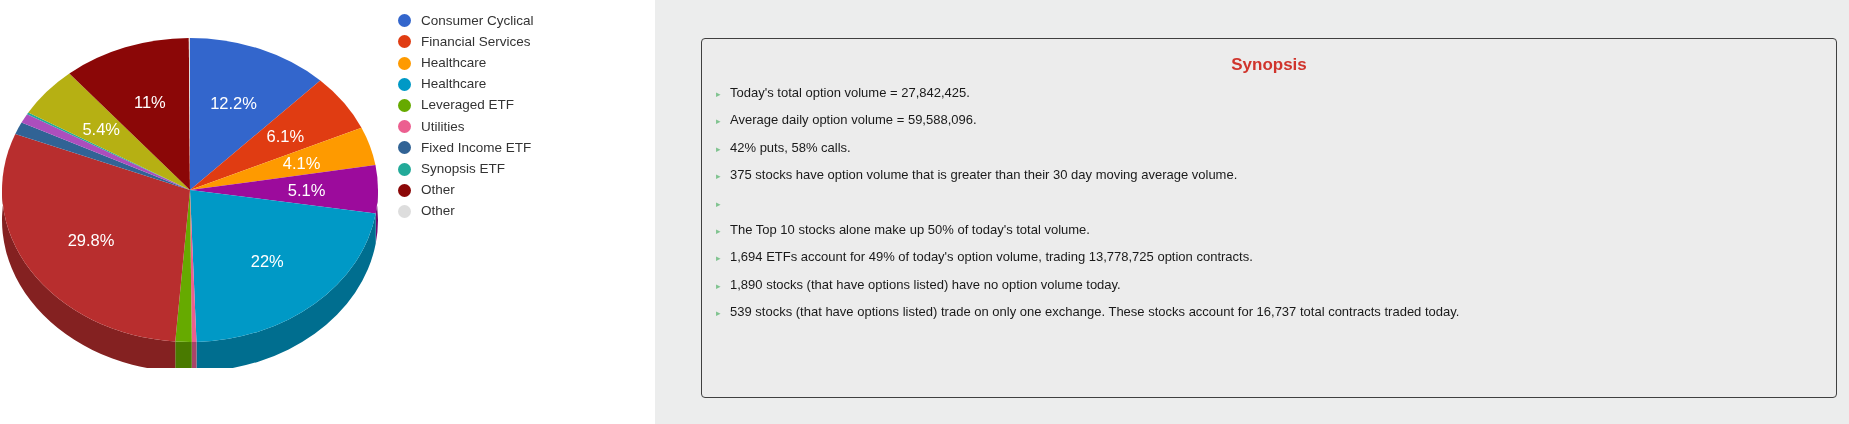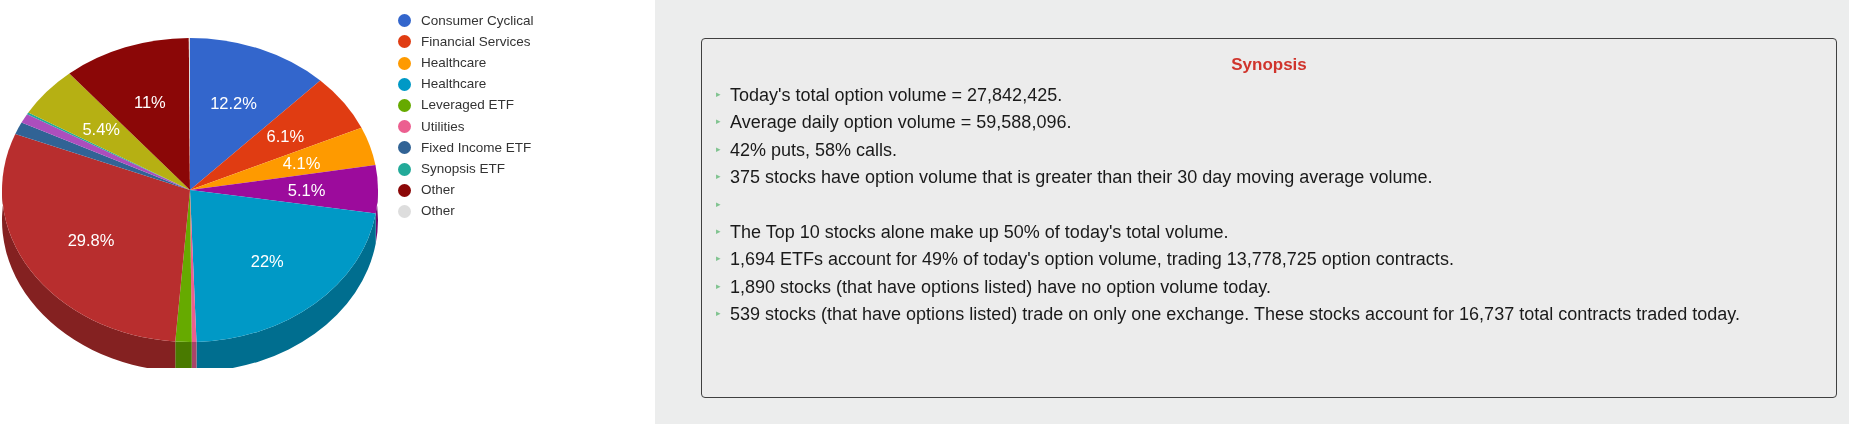--- a/index.html
+++ b/index.html
@@ -121,21 +121,21 @@
   }
   .bullet-marker {
     flex: 0 0 auto;
     width: 14px;
     margin-top: 5px;
     font-size: 9px;
     color: #7fc38f;
     line-height: 1;
   }
   .synopsis-text {
-    font-size: 18px;
+    font-size: 13px;
     color: #1a1a1a;
     line-height: 1.2;
     white-space: nowrap;
     font-family: "Liberation Sans", sans-serif;
     text-align: center;
   }
 </style>
 </head>
 <body>
 

